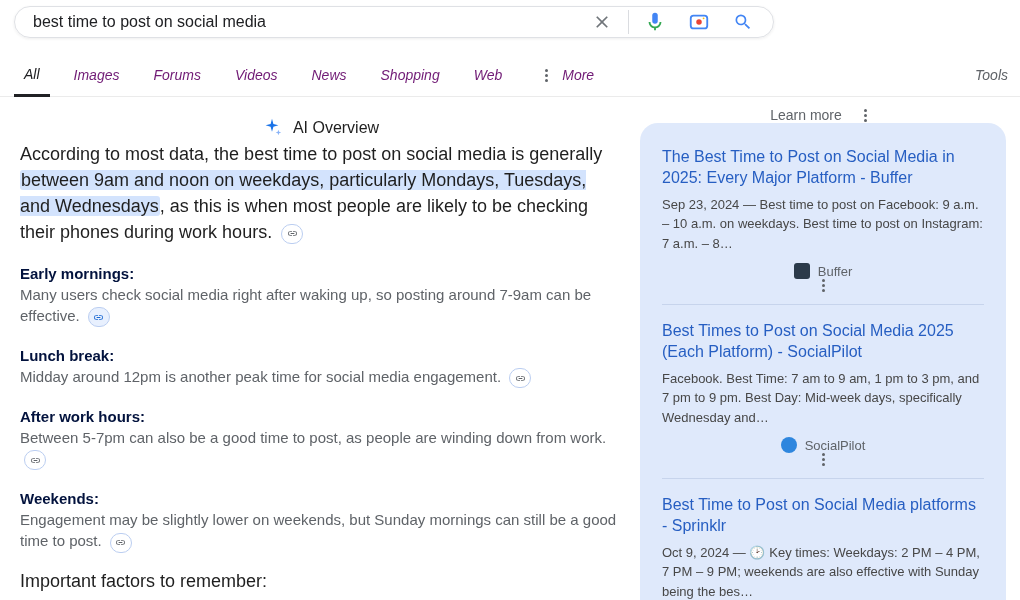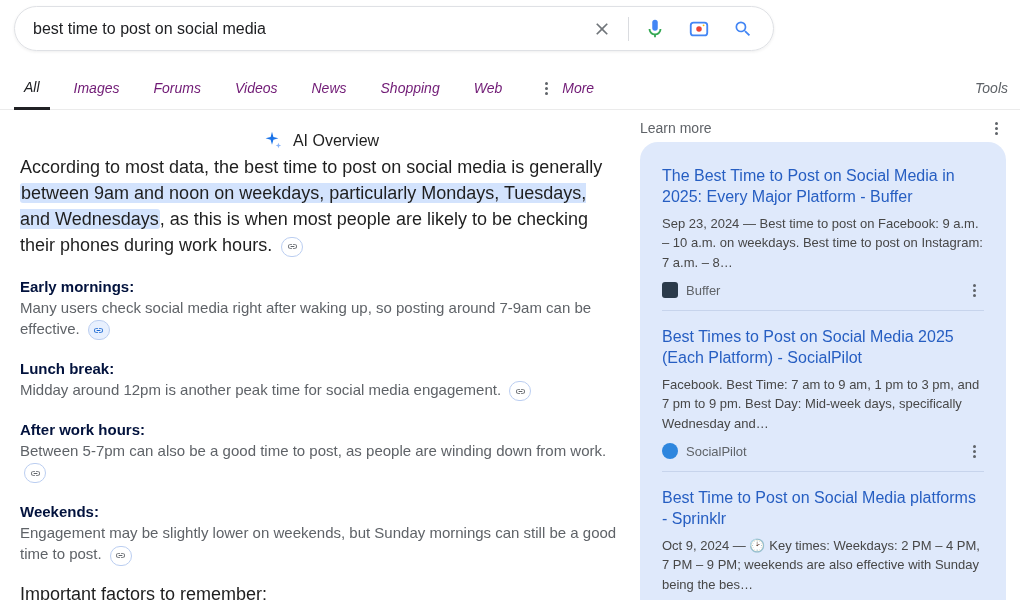--- a/index.html
+++ b/index.html
@@ -1,19 +1,19 @@
 <!DOCTYPE html>
 <html><head>
 <meta charset="utf-8">
 <style>
   * { box-sizing: border-box; margin: 0; padding: 0; }
   body { font-family: Arial, sans-serif; background: #fff; color: #202124; width: 1020px; }
 
   .search-container { padding: 6px 14px 0; }
-  .search-bar { display: flex; align-items: center; height: 45px; border: 1px solid #dfe1e5; border-radius: 24px; padding: 0 10px 0 18px; width: 760px; box-shadow: 0 1px 3px rgba(32,33,36,0.08); }
+  .search-bar { display: flex; align-items: center; height: 32px; border: 1px solid #dfe1e5; border-radius: 24px; padding: 0 10px 0 18px; width: 760px; box-shadow: 0 1px 3px rgba(32,33,36,0.08); }
   .search-input { flex: 1; border: none; outline: none; font-size: 16px; color: #202124; }
   .search-icons { display: flex; align-items: center; gap: 4px; }
   .search-icon-btn { width: 40px; height: 40px; display: flex; align-items: center; justify-content: center; cursor: pointer; }
   .divider { width: 1px; height: 24px; background: #dadce0; margin: 0 2px; }
 
   .tabs-row { display: flex; align-items: center; padding: 0 14px; margin-top: 16px; border-bottom: 1px solid #ebebeb; position: relative; font-style: italic; }
   .tab { font-size: 14px; color: #701a75; padding: 12px 10px; margin-right: 14px; cursor: pointer; display: flex; align-items: center; gap: 4px; }
   .tab.active { color: #202124; border-bottom: 3px solid #202124; margin-bottom: -1px; font-weight: 400; }
   .tools-link { position: absolute; right: 12px; font-size: 14px; color: #5f6368; cursor: pointer; }
 
@@ -35,21 +35,21 @@
   .section-head { font-size: 18px; color: #1f1f1f; font-weight: 400; margin: 18px 0 10px; }
   .point { margin: 20px 0 12px; }
   .point-title { font-size: 15px; font-weight: 700; color: #02123d; margin-bottom: 2px; }
   .point-body { font-size: 15px; color: #5f6368; line-height: 1.4; }
 
   .ref-card-wrap { background: #dfe9fb; border-radius: 18px; padding: 12px 0 14px; }
   .ref-card { padding: 12px 22px 8px; }
   .ref-title { font-size: 16px; color: #265ec2; margin-bottom: 6px; cursor: pointer; line-height: 1.3; }
   .ref-snippet { font-size: 13px; color: #474747; line-height: 1.5; margin-bottom: 10px; }
   .ref-date {}
-  .ref-source-row { display: flex; align-items: center; justify-content: space-between; margin-top: 4px; }
+  .ref-source-row { display: flex; align-items: center; justify-content: space-between; margin-top: 4px; flex-direction: column; }
   .ref-source { display: flex; align-items: center; gap: 8px; font-size: 13px; color: #5f6368; }
   .favicon { width: 16px; height: 16px; border-radius: 3px; display: inline-block; }
   .ref-divider { height: 1px; background: #c7d4ec; margin: 4px 22px; }
 
   .more-dots { width: 20px; display: flex; flex-direction: column; align-items: center; gap: 2px; cursor: pointer; }
   .more-dots span { width: 3px; height: 3px; background: #5f6368; border-radius: 50%; }
 </style>
 </head>
 <body>
 
@@ -156,21 +156,21 @@
             <svg width="11" height="11" viewBox="0 0 24 24">
               <path fill="#5f6368" d="M3.9 12c0-1.7 1.4-3.1 3.1-3.1h4V7H7a5 5 0 000 10h4v-1.9H7c-1.7 0-3.1-1.4-3.1-3.1zM8 13h8v-2H8v2zm9-6h-4v1.9h4c1.7 0 3.1 1.4 3.1 3.1s-1.4 3.1-3.1 3.1h-4V17h4a5 5 0 000-10z"></path>
             </svg>
           </span></div>
     </div>
 
     <h3 class="section-head">Important factors to remember:</h3>
   </div>
 
   <div class="right-col">
-    <div style="display:flex;justify-content:space-between;align-items:center;gap:14px;margin-bottom:6px;margin-top:-46px">
+    <div style="display:flex;justify-content:center;align-items:center;gap:14px;margin-bottom:0;margin-top:-46px">
       <span class="learn-more">Learn more</span>
       <div class="more-dots">
           <span></span>
           <span></span>
           <span></span>
         </div>
     </div>
 
     <div class="ref-card-wrap">
       <div class="ref-card">

